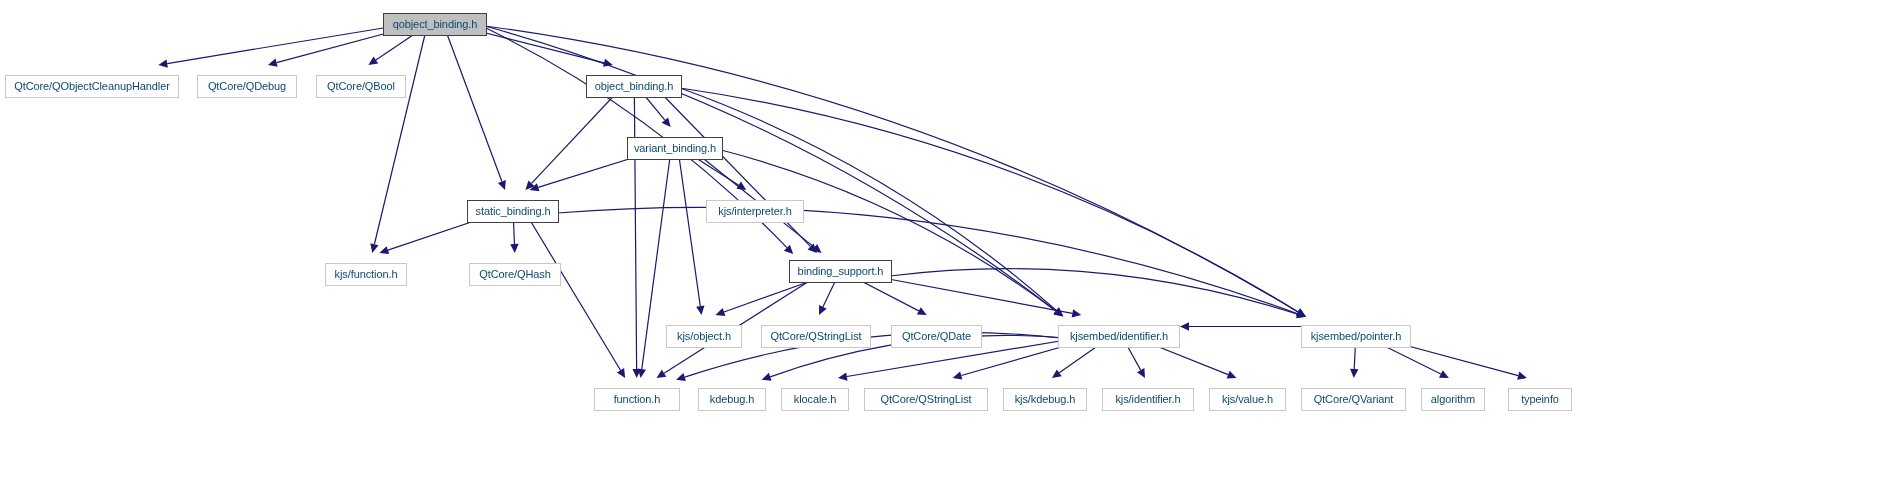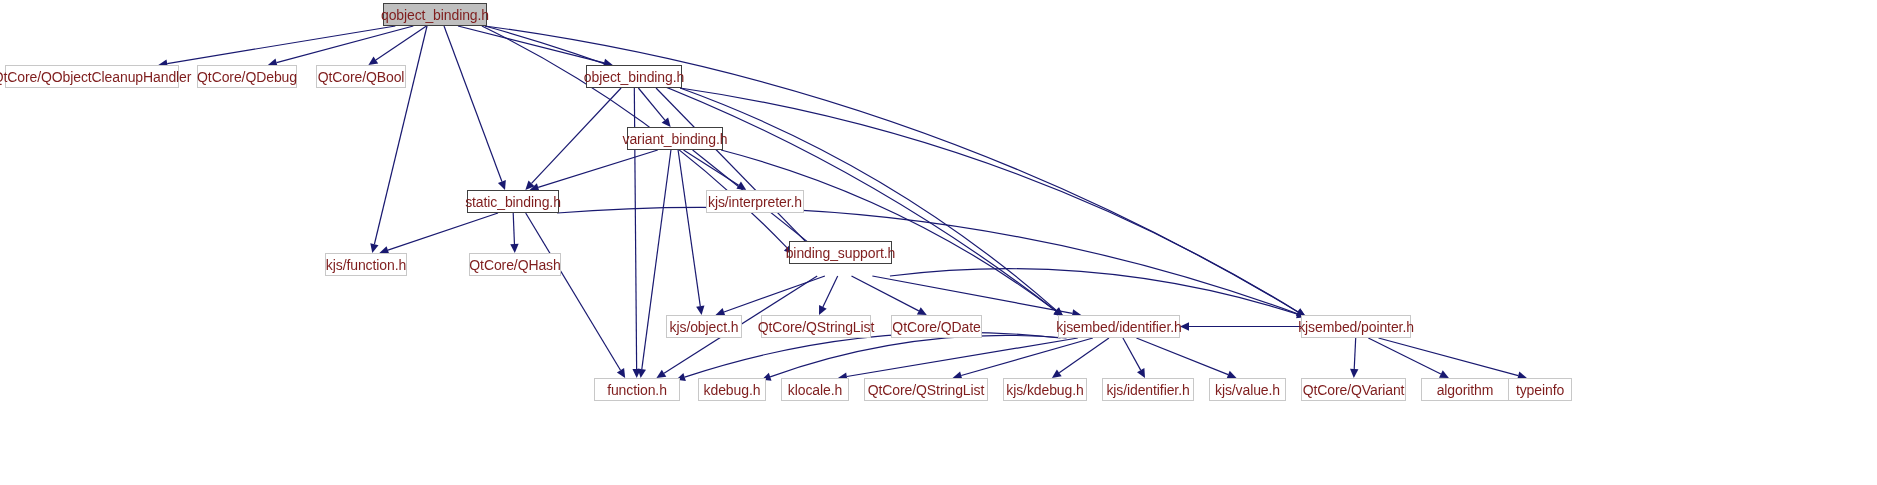--- a/index.html
+++ b/index.html
@@ -23,26 +23,27 @@
     height: 485px;
     pointer-events: none;
   }
   .node {
     position: absolute;
     box-sizing: border-box;
     display: flex;
     align-items: center;
     justify-content: center;
     white-space: nowrap;
-    font-size: 14px;
+    font-size: 11px;
     line-height: 1;
-    color: #7f1d1d;
+    color: #0c4a6e;
     background: #ffffff;
     border: 1px solid #c8c8c8;
     letter-spacing: -0.1px;
+    margin-top: 10px;
   }
   .node.bold {
     border: 1.4px solid #404040;
     background: #ffffff;
   }
   .node.root {
     border: 1.4px solid #404040;
     background: #bfbfbf;
   }
   .node-label {
@@ -164,21 +165,21 @@
       </div>
       <div class="node " style="left: 706px; top: 190px; width: 98px; height: 23px;">
         <span class="node-label">kjs/interpreter.h</span>
       </div>
       <div class="node " style="left: 325px; top: 253px; width: 82px; height: 23px;">
         <span class="node-label">kjs/function.h</span>
       </div>
       <div class="node " style="left: 469px; top: 253px; width: 92px; height: 23px;">
         <span class="node-label">QtCore/QHash</span>
       </div>
-      <div class="node bold" style="left: 789px; top: 241px; width: 103px; height: 23px;">
+      <div class="node bold" style="left: 789px; top: 250px; width: 103px; height: 23px;">
         <span class="node-label">binding_support.h</span>
       </div>
       <div class="node " style="left: 666px; top: 315px; width: 76px; height: 23px;">
         <span class="node-label">kjs/object.h</span>
       </div>
       <div class="node " style="left: 761px; top: 315px; width: 110px; height: 23px;">
         <span class="node-label">QtCore/QStringList</span>
       </div>
       <div class="node " style="left: 891px; top: 315px; width: 91px; height: 23px;">
         <span class="node-label">QtCore/QDate</span>
@@ -206,20 +207,20 @@
       </div>
       <div class="node " style="left: 1102px; top: 378px; width: 92px; height: 23px;">
         <span class="node-label">kjs/identifier.h</span>
       </div>
       <div class="node " style="left: 1209px; top: 378px; width: 77px; height: 23px;">
         <span class="node-label">kjs/value.h</span>
       </div>
       <div class="node " style="left: 1301px; top: 378px; width: 105px; height: 23px;">
         <span class="node-label">QtCore/QVariant</span>
       </div>
-      <div class="node " style="left: 1421px; top: 378px; width: 88px; height: 23px;">
+      <div class="node " style="left: 1421px; top: 378px; width: 64px; height: 23px;">
         <span class="node-label">algorithm</span>
       </div>
       <div class="node " style="left: 1508px; top: 378px; width: 64px; height: 23px;">
         <span class="node-label">typeinfo</span>
       </div>
     </div>
 </div>
 
 </body></html>

